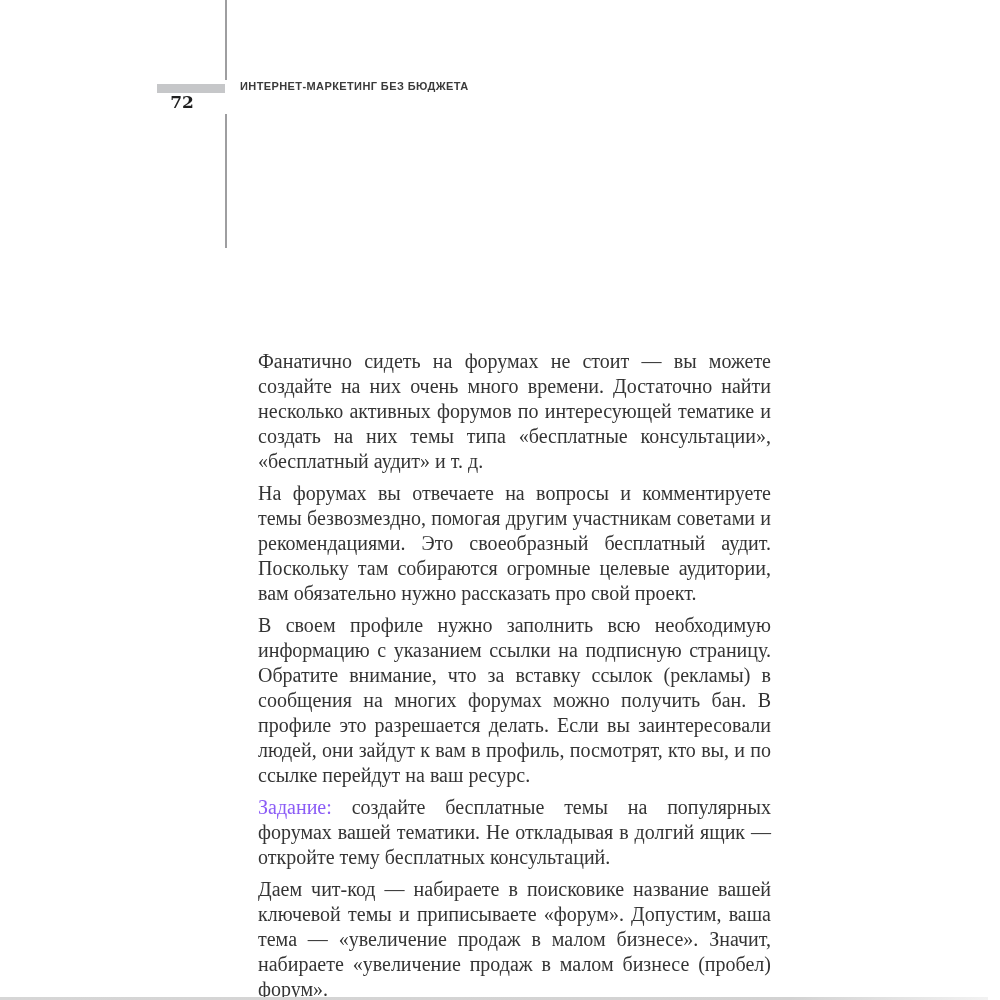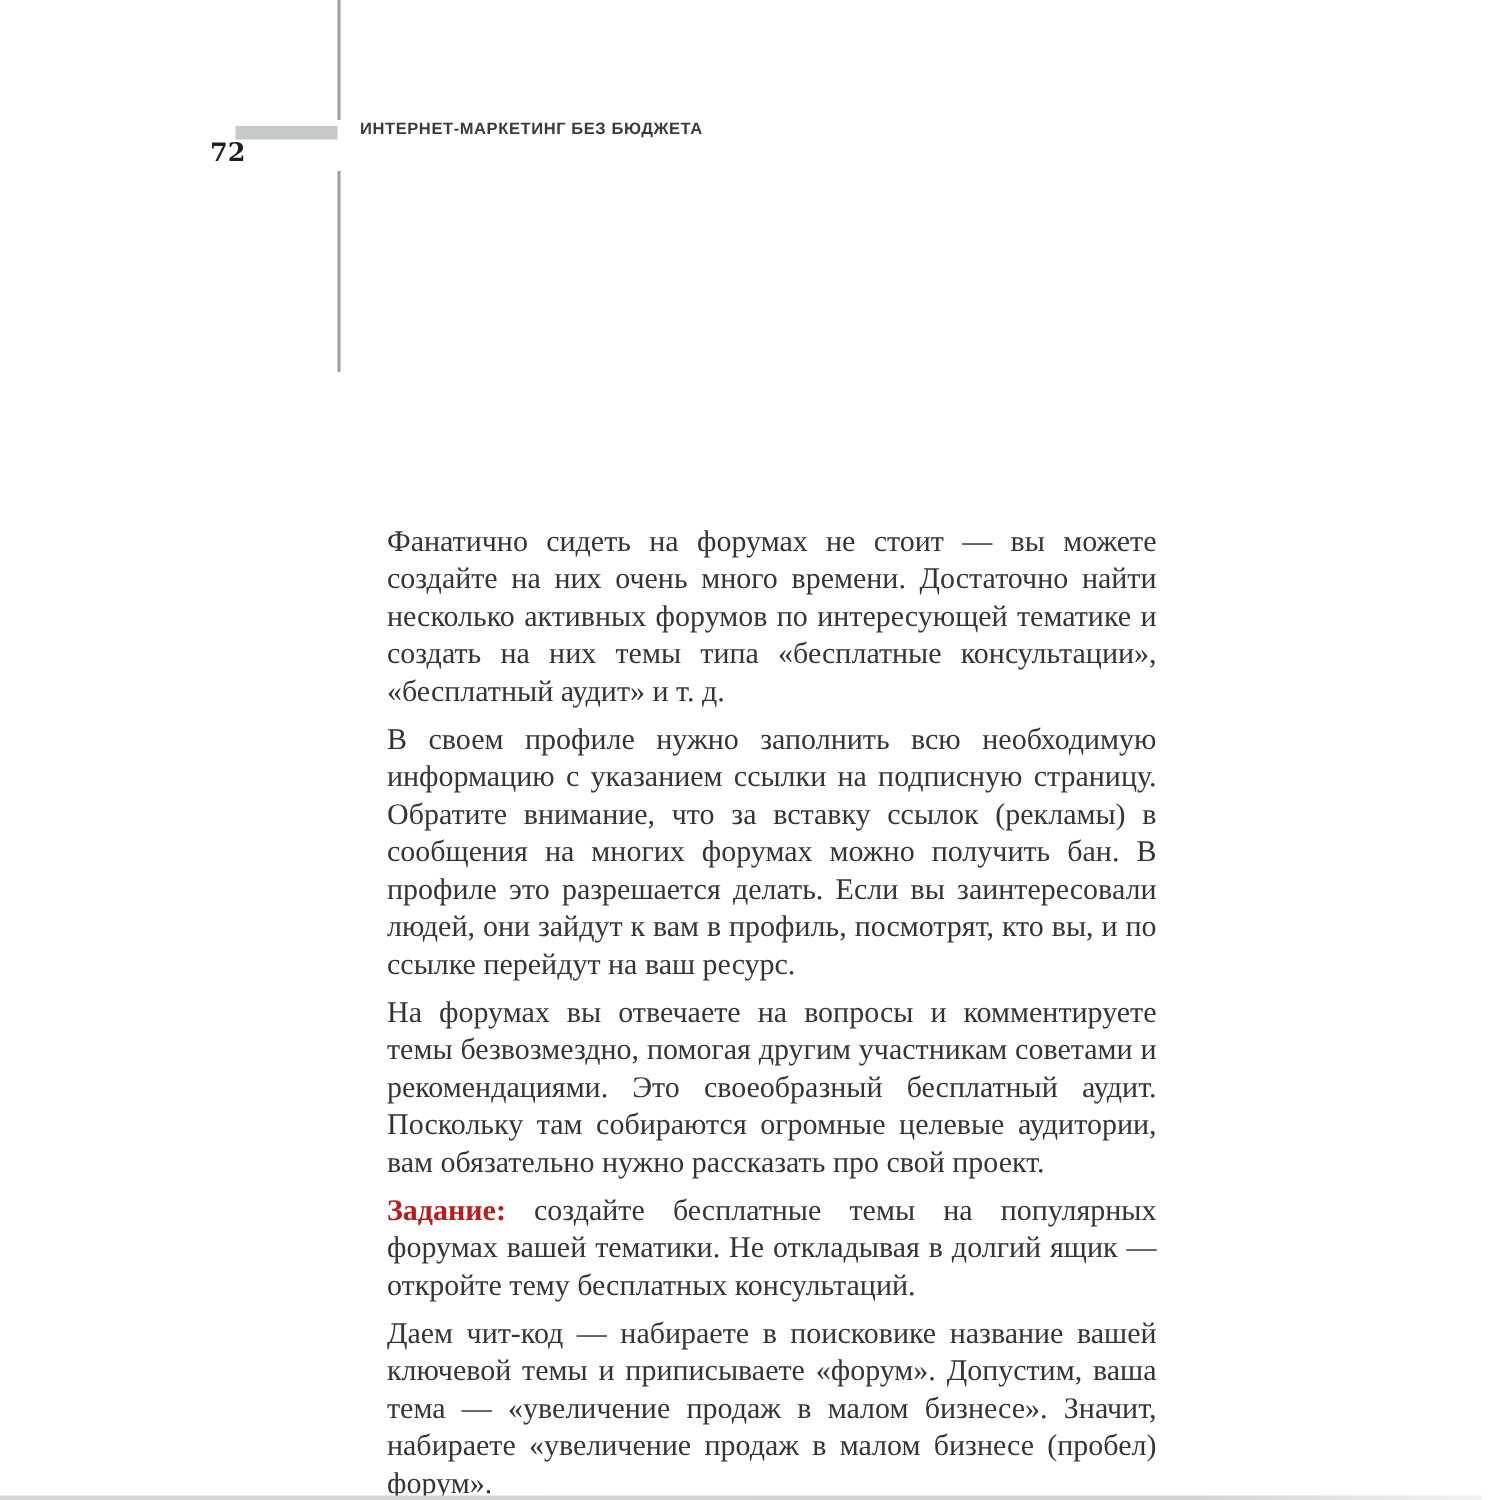--- a/index.html
+++ b/index.html
@@ -25,21 +25,21 @@
     top: 84px;
     width: 68px;
     height: 9px;
     background: var(--page_marker_bar, #c6c7c9);
   }
   .page-number {
     position: absolute;
     left: 140px;
     top: 92px;
     width: 84px;
-    text-align: left;
+    text-align: center;
     font-family: "DejaVu Serif", serif;
     font-weight: bold;
     font-size: 17px;
     color: #1f1f1f;
   }
   .running-header {
     position: absolute;
     left: 240px;
     top: 80px;
     font-family: "Liberation Sans", sans-serif;
@@ -65,21 +65,21 @@
     top: 349px;
     width: 513px;
     font-size: 20px;
     line-height: 25px;
     color: var(--text, #343434);
     text-align: justify;
     hyphens: auto;
     -webkit-hyphens: auto;
   }
   .body-text p { margin: 0 0 7px 0; }
-  .body-text b { font-weight: bold; color: #b91c1c; }
+  .body-text b { font-weight: normal; color: #8b5cf6; }
   .page-edge-shadow {
     position: absolute;
     left: 0;
     bottom: 0;
     width: 988px;
     height: 3px;
     background: linear-gradient(to right, #d6d6d6 0%, #d2d2d2 80%, #f2f2f2 100%);
   }
 </style>
 </head>
@@ -90,21 +90,21 @@
   <div class="rule rule-top"></div>
   <div class="page-marker-bar"></div>
   <div class="page-number">72</div>
   <div class="rule rule-bottom"></div>
 
   <div class="running-header">ИНТЕРНЕТ-МАРКЕТИНГ БЕЗ БЮДЖЕТА</div>
 
 
   <div class="body-text">
     <p><b></b><span>Фанатично сидеть на форумах не стоит — вы можете создайте на них очень много времени. Достаточно найти несколько активных форумов по интересующей тематике и создать на них темы типа «бесплатные консультации», «бесплатный аудит» и т. д.</span></p>
+    <p><b></b><span>На форумах вы отвечаете на вопросы и комментируете темы безвозмездно, помогая другим участникам советами и рекомендациями. Это своеобразный бесплатный аудит. Поскольку там собираются огромные целевые аудитории, вам обязательно нужно рассказать про свой проект.</span></p>
     <p><b></b><span>В своем профиле нужно заполнить всю необходимую информацию с указанием ссылки на подписную страницу. Обратите внимание, что за вставку ссылок (рекламы) в сообщения на многих форумах можно получить бан. В профиле это разрешается делать. Если вы заинтересовали людей, они зайдут к вам в профиль, посмотрят, кто вы, и по ссылке перейдут на ваш ресурс.</span></p>
-    <p><b></b><span>На форумах вы отвечаете на вопросы и комментируете темы безвозмездно, помогая другим участникам советами и рекомендациями. Это своеобразный бесплатный аудит. Поскольку там собираются огромные целевые аудитории, вам обязательно нужно рассказать про свой проект.</span></p>
     <p><b>Задание:</b><span> создайте бесплатные темы на популярных форумах вашей тематики. Не откладывая в долгий ящик — откройте тему бесплатных консультаций.</span></p>
     <p><b></b><span>Даем чит-код — набираете в поисковике название вашей ключевой темы и приписываете «форум». Допустим, ваша тема — «увеличение продаж в малом бизнесе». Значит, набираете «увеличение продаж в малом бизнесе (пробел) форум».</span></p>
   </div>
 
   <div class="page-edge-shadow"></div>
 
 </div>
 
 </body></html>

